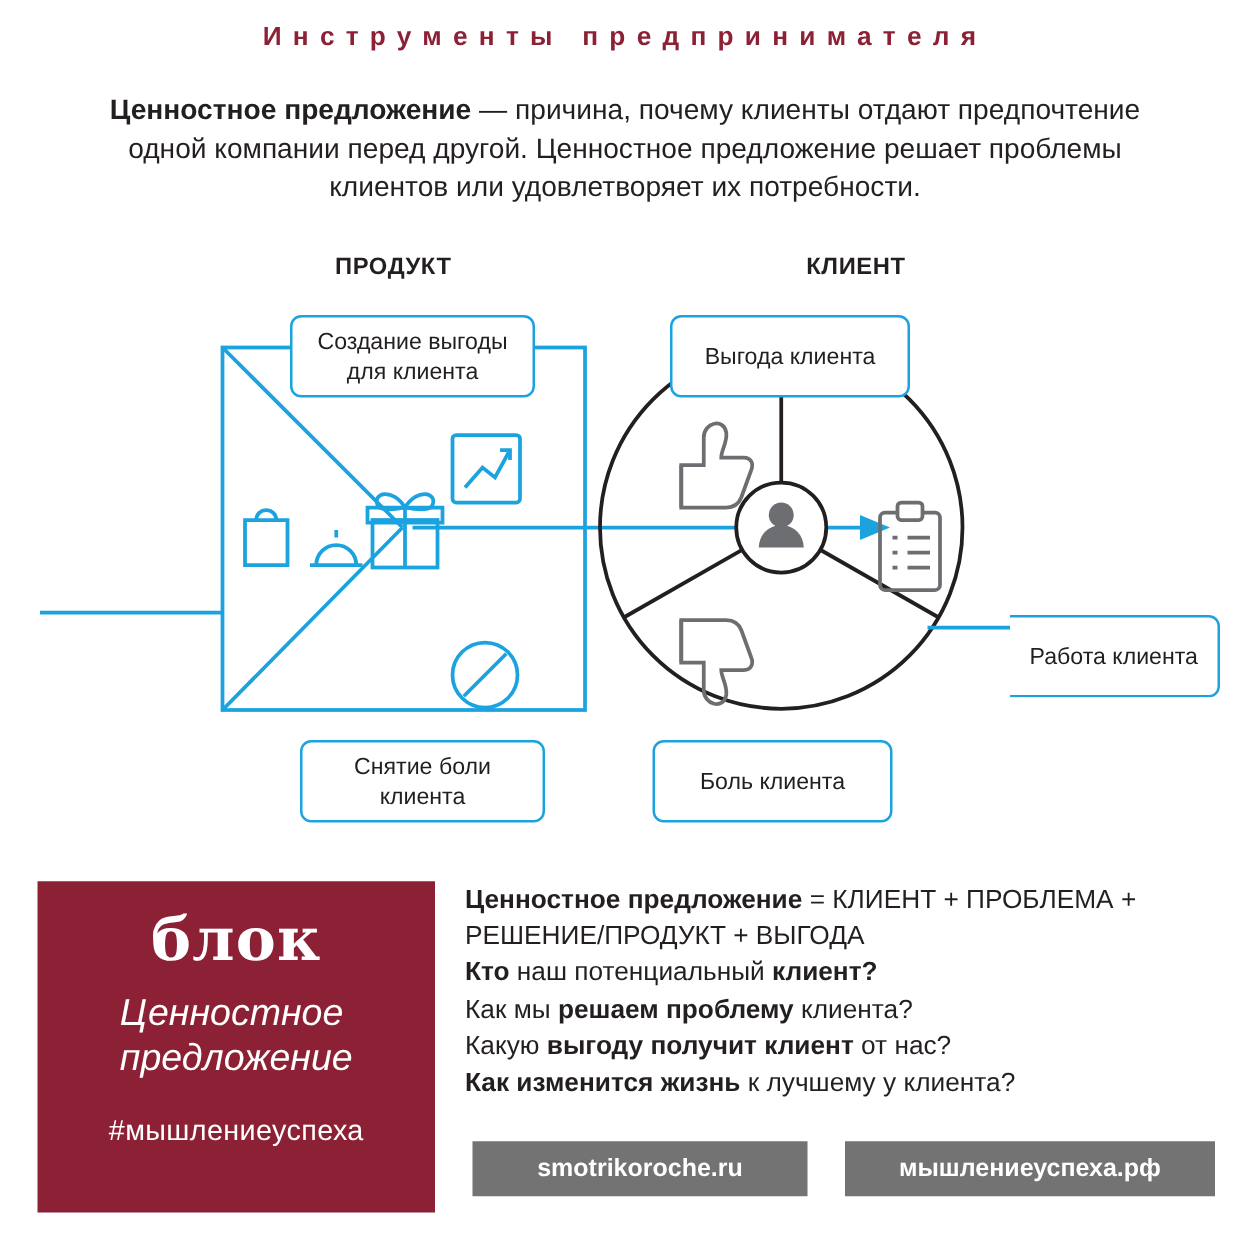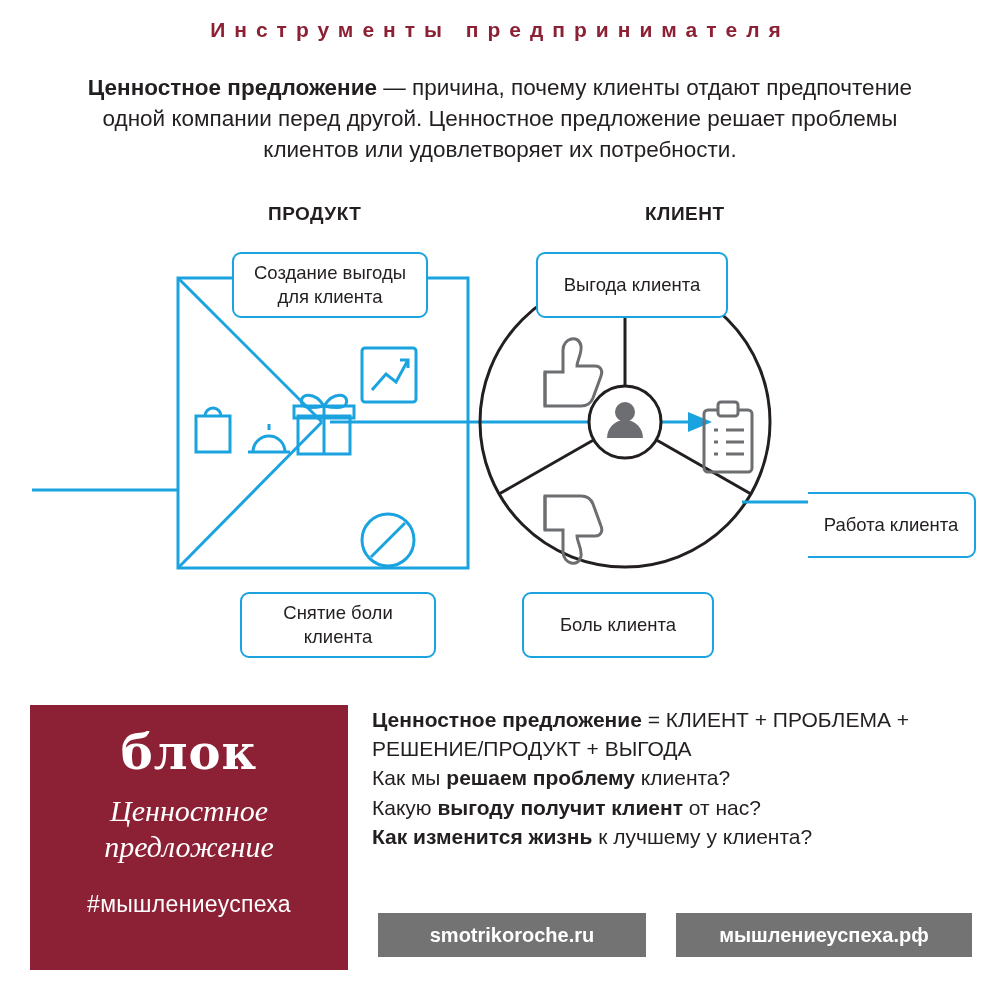--- a/index.html
+++ b/index.html
@@ -95,25 +95,25 @@
     padding-top: 20px;
   }
   #block-word {
     font-family: "DejaVu Serif", serif;
     font-size: 48px;
     font-weight: bold;
     letter-spacing: 1px;
     line-height: 54px;
   }
   #block-sub {
-    font-family: Liberation Serif, serif;
+    font-family: Liberation Sans, sans-serif;
     font-style: italic;
     font-size: 30px;
     line-height: 36px;
-    text-align: center;
+    text-align: left;
     margin-top: 14px;
   }
   #block-hash {
     font-size: 23px;
     margin-top: 26px;
     letter-spacing: 0.3px;
   }
 
   
   #qlist {
@@ -252,20 +252,21 @@
     <div id="block-word">блок</div>
     <div id="block-sub">
       <div>Ценностное</div>
       <div>предложение</div>
     </div>
     <div id="block-hash">#мышлениеуспеха</div>
   </div>
 
   <div id="qlist">
     <div><b>Ценностное предложение</b><span> = КЛИЕНТ + ПРОБЛЕМА + РЕШЕНИЕ/ПРОДУКТ + ВЫГОДА</span></div>
+    <div><b>Кто</b><span> наш потенциальный </span><b>клиент?</b></div>
     <div><span>Как мы </span><b>решаем проблему</b><span> клиента?</span></div>
     <div><span>Какую </span><b>выгоду получит клиент</b><span> от нас?</span></div>
     <div><b>Как изменится жизнь</b><span> к лучшему у клиента?</span></div>
   </div>
 
   <div class="site-btn" id="site-1">smotrikoroche.ru</div>
   <div class="site-btn" id="site-2">мышлениеуспеха.рф</div>
 
 </div>
 

